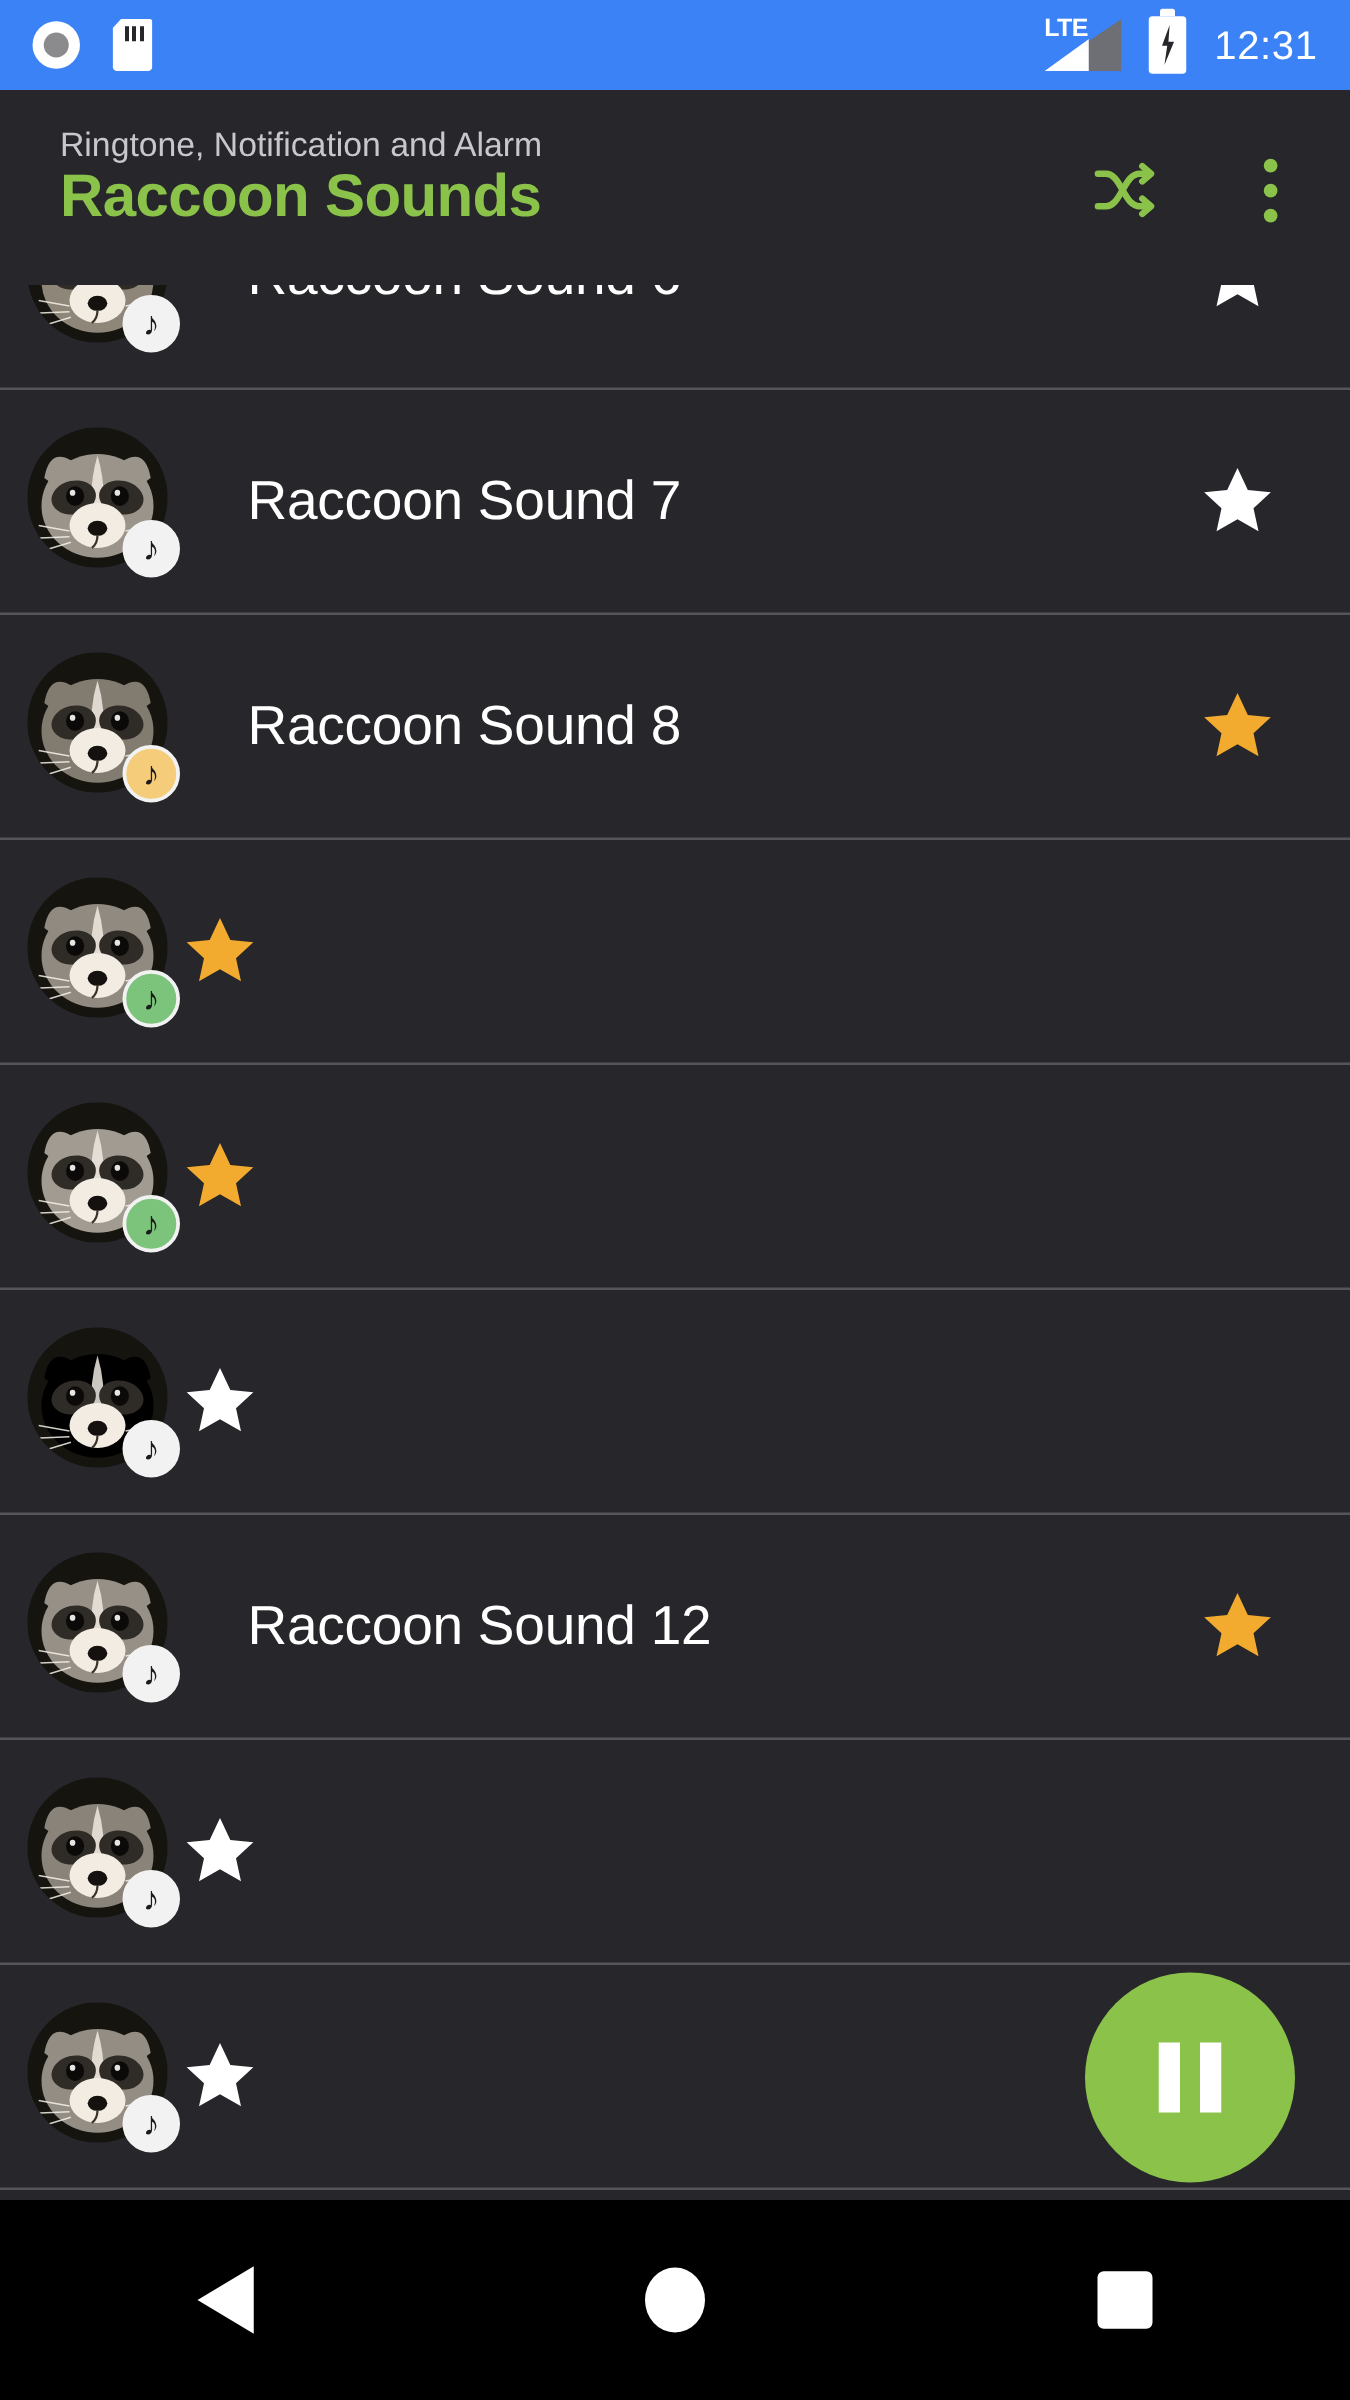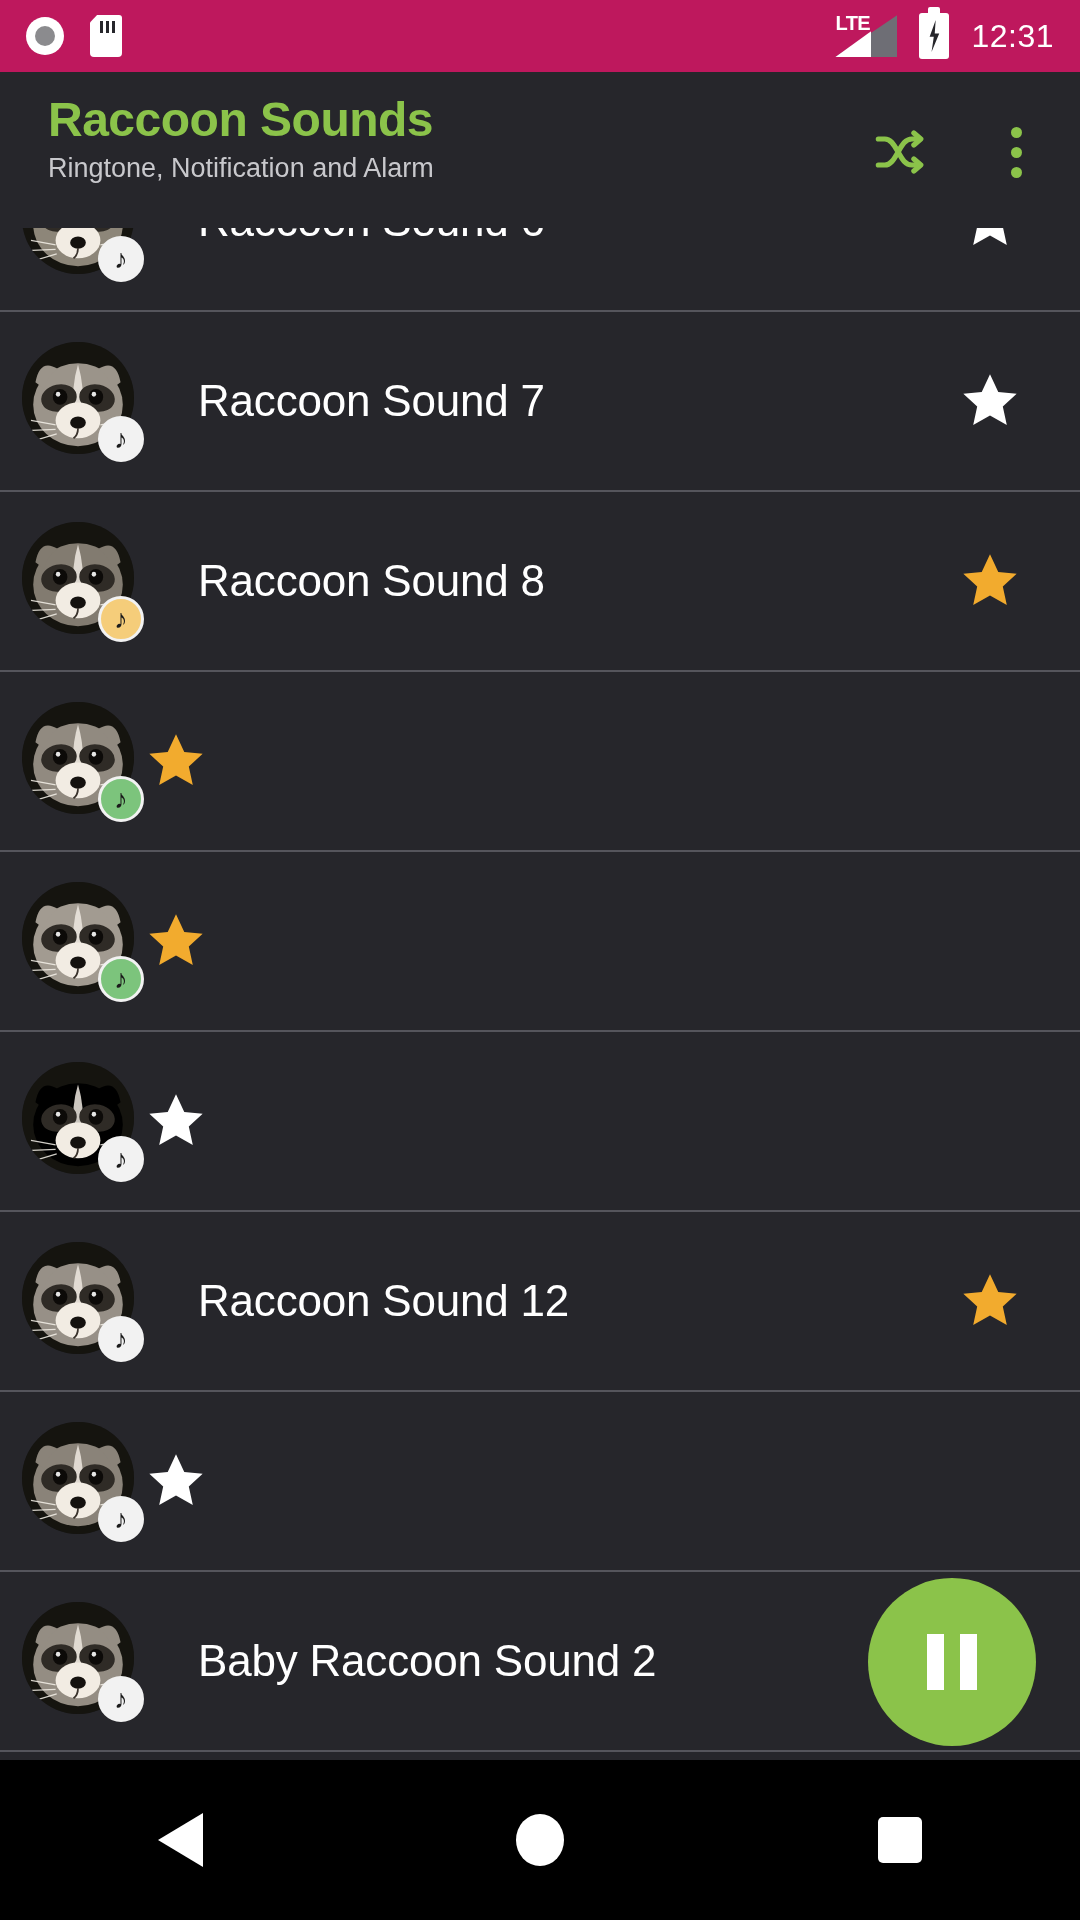--- a/index.html
+++ b/index.html
@@ -12,21 +12,21 @@
   #screen {
     position:relative;
     width:1080px; height:1920px;
     background:#26262b;
   }
 
   
   #statusbar {
     position:absolute; top:0; left:0;
     width:1080px; height:72px;
-    background:#be185d;
+    background:#3b82f6;
     display:flex; align-items:center;
     padding:0 26px;
   }
   .sb-left  { display:flex; align-items:center; gap:26px; }
   .sb-right { display:flex; align-items:center; gap:22px; margin-left:auto; }
 
   .ic-record {
     width:38px; height:38px; border-radius:50%;
     background:#fff;
     display:flex; align-items:center; justify-content:center;
@@ -209,22 +209,22 @@
       </span>
       <span class="ic-batt">
           <span class="bolt"></span>
         </span>
       <span id="clock">12:31</span>
     </div>
   </div>
 
   <div id="appbar">
     <div id="titles">
+      <div id="app-subtitle">Ringtone, Notification and Alarm</div>
       <div id="app-title">Raccoon Sounds</div>
-      <div id="app-subtitle">Ringtone, Notification and Alarm</div>
     </div>
     <div id="appbar-actions">
       <div class="act-btn">
         <svg width="62" height="52" viewBox="0 0 24 24" fill="none" stroke="#8bc34a" stroke-width="2.4" stroke-linecap="round" stroke-linejoin="round">
           <path d="M2 6h3c2.5 0 4 2.2 6 5.8S14.5 18 17.5 18H21"></path>
           <path d="M2 18h3c2.5 0 4-2.2 6-5.8S14.5 6 17.5 6H21"></path>
           <polyline points="18.4,3.2 21.6,6 18.4,8.8"></polyline>
           <polyline points="18.4,15.2 21.6,18 18.4,20.8"></polyline>
         </svg>
       </div>
@@ -554,21 +554,20 @@
                 <path d="M30 78 L9 79"></path>
                 <path d="M31 82 L11 88"></path>
       <path d="M70 74 L92 70"></path>
                 <path d="M70 78 L91 79"></path>
                 <path d="M69 82 L89 88"></path>
     </g>
   </svg>
           </div>
       <div class="badge" style="background:#f2f2f2">♪</div>
     </div>
-    <div class="row-label">Baby Raccoon Sound 2</div>
     <div class="star">
       <svg width="66" height="64" viewBox="0 0 24 24">
     <polygon fill="#ffffff" points="12,2 15.1,8.6 22,9.3 16.8,14.1 18.3,21 12,17.4 5.7,21 7.2,14.1 2,9.3 8.9,8.6"></polygon>
   </svg>
     </div>
       </div>
     </div>
 
   <div id="fab">
     <span class="bars">

